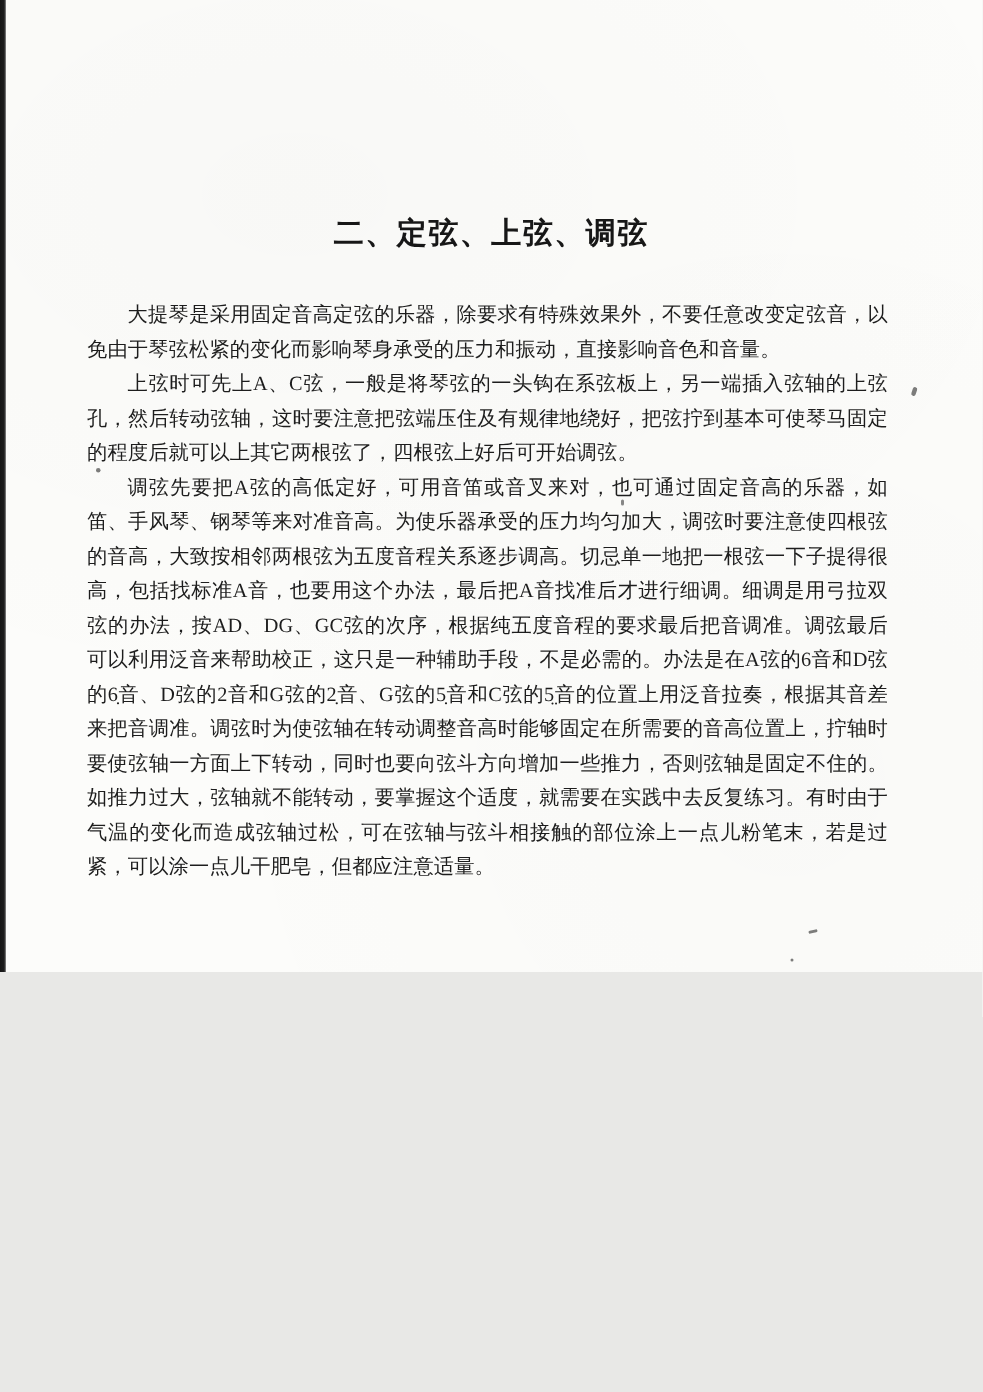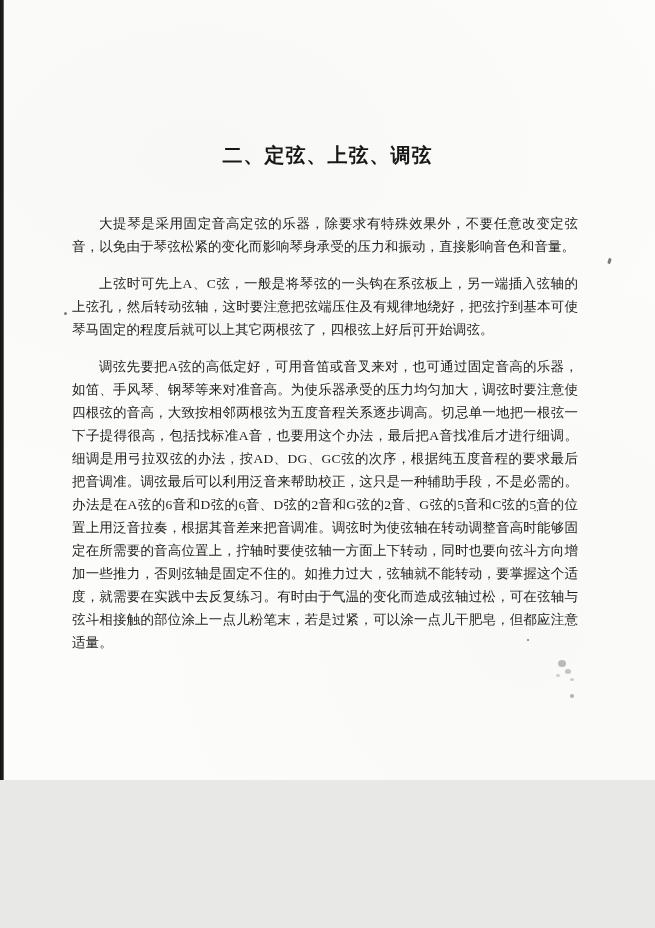--- a/index.html
+++ b/index.html
@@ -3,21 +3,21 @@
 <meta charset="utf-8">
 <style>
   html, body { margin: 0; padding: 0; }
   body {
     width: 655px; height: 928px;
     background: #e8e8e6;
     font-family: "Liberation Serif", "DejaVu Serif", serif;
   }
   .page {
     position: relative;
-    width: 655px; height: 780px;
+    width: 655px; height: 648px;
     background:
       radial-gradient(ellipse 900px 600px at 30% 20%, rgba(0,0,0,0.015), transparent 60%),
       radial-gradient(ellipse 700px 700px at 80% 80%, rgba(0,0,0,0.012), transparent 60%),
       #fcfcfa;
     overflow: hidden;
   }
   .paper-edge {
     position: absolute; left: 0; top: 0; bottom: 0; width: 4px;
     background: linear-gradient(90deg, #161616 0%, #1d1d1d 70%, #8f8f8f 100%);
   }
@@ -26,21 +26,21 @@
     margin: 0; text-align: center;
     font-family: "Liberation Sans", "DejaVu Sans", sans-serif;
     font-size: 20px; font-weight: 700; letter-spacing: 1px;
     color: #171717;
   }
   .body-text {
     position: absolute; top: 198px; left: 58px; width: 534px;
     color: #1d1d1d;
   }
   .body-text p {
-    margin: 14px;
+    margin: 0;
     font-size: 13.5px;
     line-height: 23px;
     text-align: justify;
     text-justify: inter-character;
     text-indent: 2em;
     letter-spacing: 0.1px;
   }
   .page-number {
     position: absolute; top: 838px; left: 518px; width: 72px;
     text-align: center;

